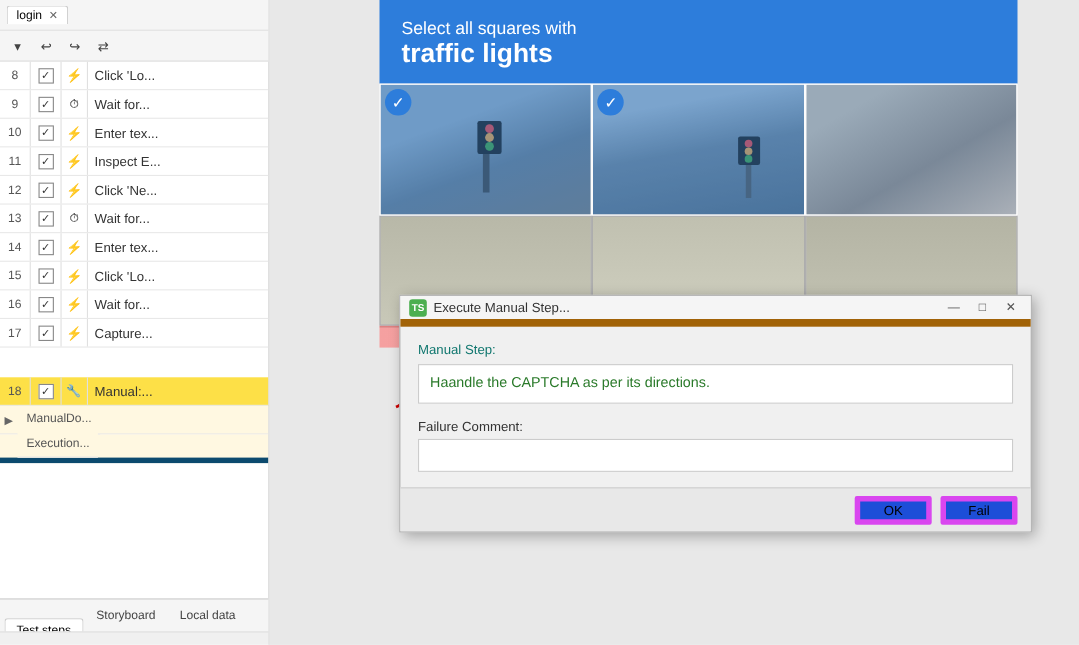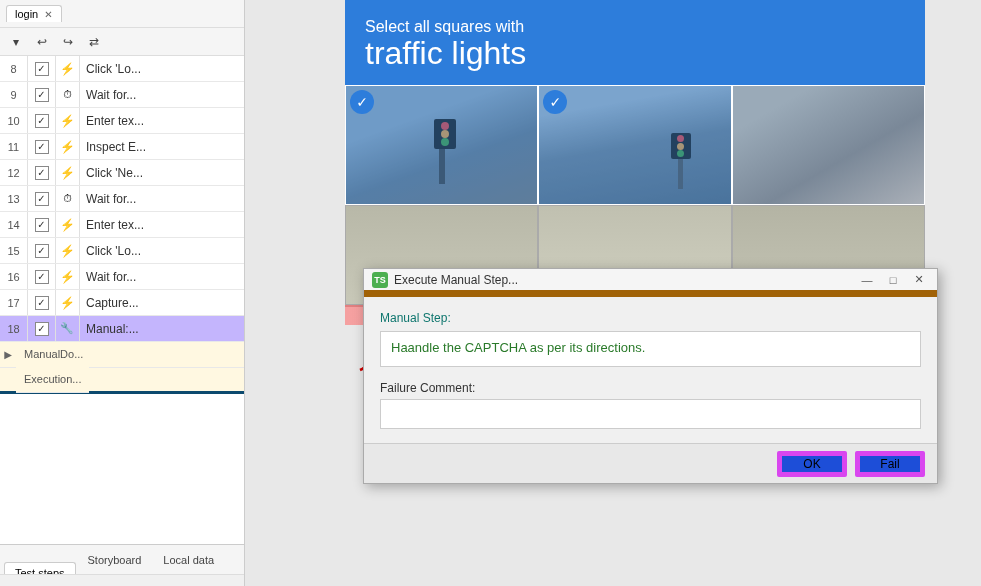--- a/index.html
+++ b/index.html
@@ -64,21 +64,21 @@
       overflow-y: auto;
       overflow-x: hidden;
     }
     .step-row {
       display: flex;
       align-items: stretch;
       border-bottom: 1px solid #e8e8e8;
       height: 26px;
       cursor: pointer;
     }
-    .step-row.active { background: #c4b5fd; }
+    .step-row.active { background: #fde047; margin-top: 27px; }
     .step-num {
       width: 28px;
       min-width: 28px;
       display: flex; align-items: center; justify-content: center;
       font-size: 11px; color: #555;
       border-right: 1px solid #e0e0e0;
     }
     .step-check {
       width: 28px; min-width: 28px;
       display: flex; align-items: center; justify-content: center;
@@ -170,21 +170,21 @@
     }
     .captcha-header {
       background: #2d7ddb;
       padding: 18px 20px 14px;
       color: white;
     }
     .captcha-header-sub {
       font-size: 16px; font-weight: 300;
     }
     .captcha-header-main {
-      font-size: 32px; font-weight: 400;
+      font-size: 24px; font-weight: 700;
       line-height: 1.1;
     }
     .captcha-images-top {
       display: flex;
       height: 120px;
     }
     .captcha-img {
       flex: 1;
       background: #888;
       border: 1px solid #fff;
@@ -436,21 +436,21 @@
           <div class="checkmark checked">✓</div>
         </div>
       <div class="step-icon" style="font-size:11px;">🔧</div>
       <div class="step-text">Manual:...</div>
     </div>
 
     <div style="display:flex; align-items:center; height:26px; background:#fff8e1; border-bottom:1px solid #e8e8e8;">
       <div class="expand-arrow">▶</div>
       <div class="sub-label">ManualDo...</div>
     </div>
-    <div style="display:flex; align-items:center; height:26px; background:#fff8e1; border-bottom:3px solid #0c4a6e; padding-left:16px;">
+    <div style="display:flex; align-items:flex-end; height:26px; background:#fff8e1; border-bottom:5px solid #0c4a6e; padding-left:16px;">
       <div class="sub-label">Execution...</div>
     </div>
   </div>
 
   <div class="bottom-tabs">
     <div class="bottom-tab active">
       <span>Test steps</span>
     </div>
     <div class="bottom-tab">
       <span>Storyboard</span>

